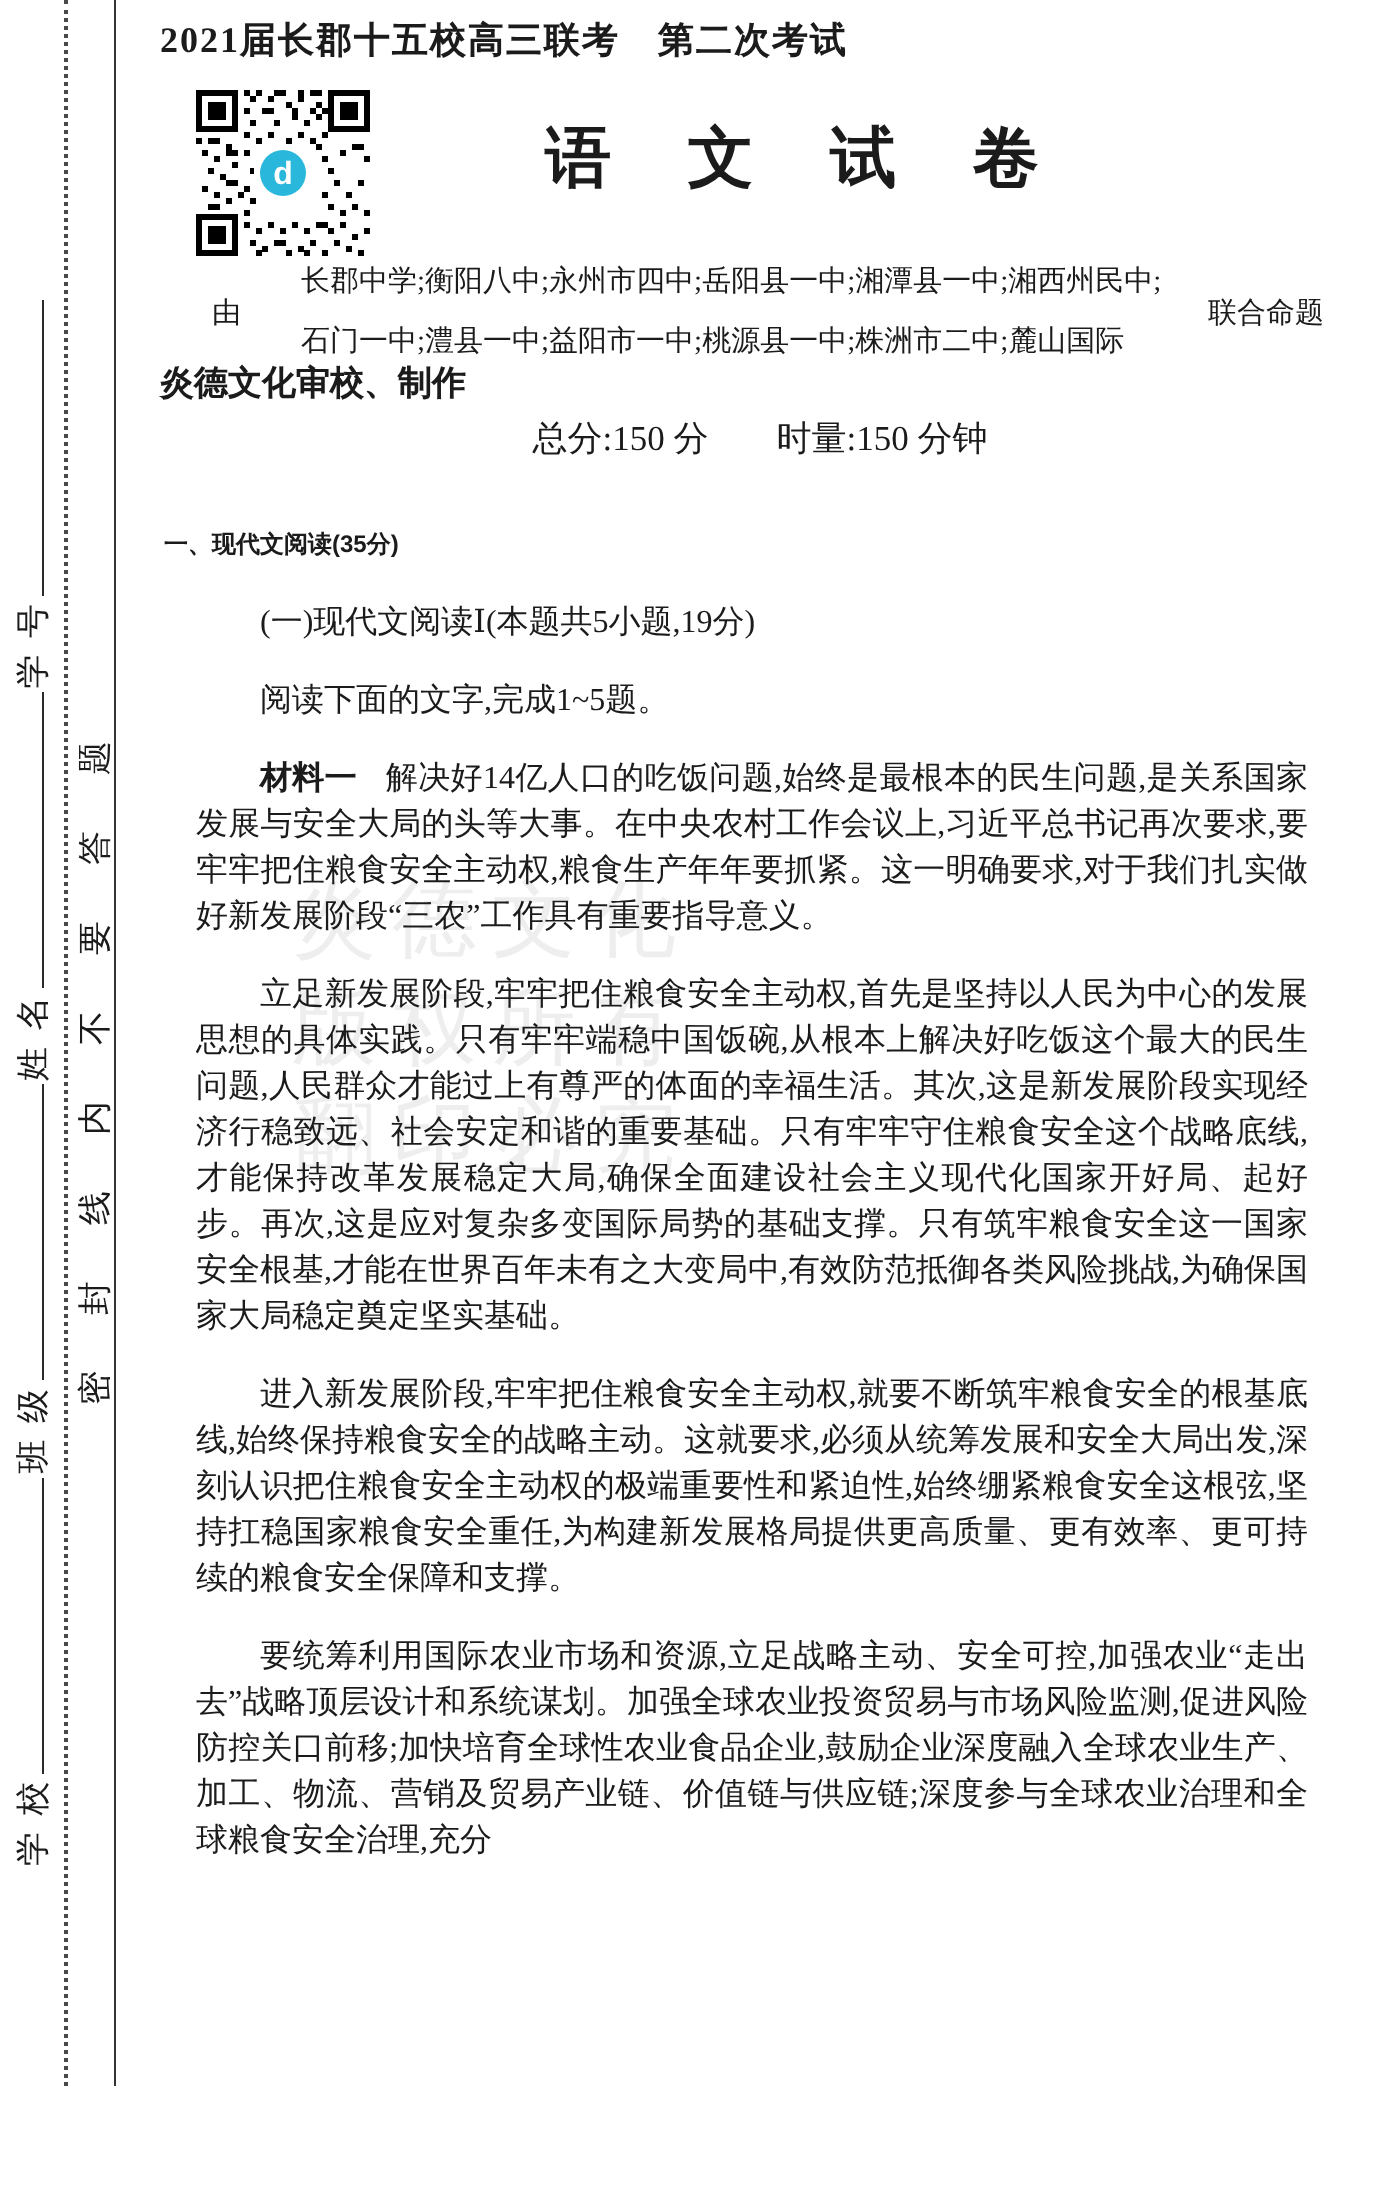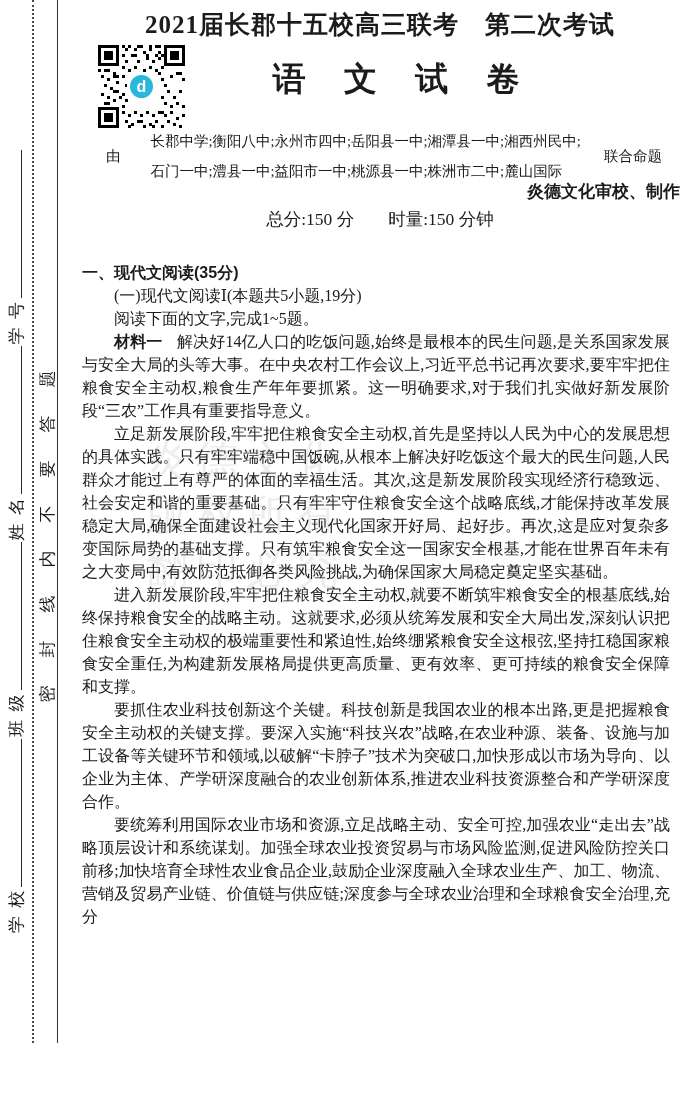--- a/index.html
+++ b/index.html
@@ -13,42 +13,42 @@
               vertical-align:baseline;margin:0 2px;}
   .seal-warning{left:36px;top:1045px;width:1045px;height:24px;font-size:17px;
                 letter-spacing:28px;text-align:center;}
   .seal-dotted{position:absolute;left:32px;top:0;height:1043px;width:0;
                border-left:2px dotted #4a4a4a;}
   .seal-solid{position:absolute;left:57px;top:0;height:1043px;width:0;
               border-left:1.6px solid #333;}
 
   
   .content{position:absolute;left:80px;width:600px;top:0;}
-  .exam-title{position:absolute;top:8px;left:0;width:100%;text-align:center;
-              font-size:25px;font-weight:bold;letter-spacing:1px;}
+  .exam-title{position:absolute;top:8px;left:0;width:100%;text-align:left;
+              font-size:18px;font-weight:bold;letter-spacing:1px;}
   .subject-title{position:absolute;top:57px;left:16px;width:100%;text-align:center;
                  font-size:33px;font-weight:bold;letter-spacing:15px;text-indent:15px;}
   .qr{position:absolute;left:18px;top:45px;}
   .commission{position:absolute;top:126px;left:26px;right:18px;display:flex;
               align-items:center;font-size:14.5px;}
   .commission .prefix{margin-right:10px;}
   .commission .schools{flex:1;line-height:30px;margin-left:20px;}
   .commission .suffix{}
-  .producer{position:absolute;top:180px;left:0;width:100%;text-align:right;
+  .producer{position:absolute;top:180px;left:0;width:100%;text-align:left;
             font-size:17px;font-weight:bold;
             font-family:"Liberation Sans","DejaVu Sans",sans-serif;}
   .score-line{position:absolute;top:207px;left:0;width:100%;text-align:center;font-size:17.5px;}
   .score-line .gap{display:inline-block;width:34px;}
 
   
   .main{position:absolute;left:82px;top:261px;width:588px;font-size:16px;
         line-height:23px;z-index:2;}
-  .main h3{margin:0;font-size:16px;line-height:23px;font-weight:bold;
+  .main h3{margin:0;font-size:12px;line-height:23px;font-weight:bold;
            font-family:"Liberation Sans","DejaVu Sans",sans-serif;}
-  .main p{margin:0;text-indent:2em;text-align:justify;}
+  .main p{margin:16px;text-indent:2em;text-align:justify;}
   .material-label{font-weight:bold;
                   font-family:"Liberation Sans","DejaVu Sans",sans-serif;margin-right:.9em;}
 
   
   .watermark{position:absolute;left:146px;top:434px;z-index:1;color:rgba(120,120,120,0.13);
              font-size:42px;letter-spacing:8px;line-height:54px;text-align:center;
              pointer-events:none;}
 
   
   .footer{position:absolute;left:80px;width:600px;top:1101px;text-align:left;
@@ -114,17 +114,16 @@
   </div>
 </div>
 
 <div class="main">
   <h3>一、现代文阅读(35分)</h3>
   <p>(一)现代文阅读Ⅰ(本题共5小题,19分)</p>
   <p>阅读下面的文字,完成1~5题。</p>
   <p><span class="material-label">材料一</span><span>解决好14亿人口的吃饭问题,始终是最根本的民生问题,是关系国家发展与安全大局的头等大事。在中央农村工作会议上,习近平总书记再次要求,要牢牢把住粮食安全主动权,粮食生产年年要抓紧。这一明确要求,对于我们扎实做好新发展阶段“三农”工作具有重要指导意义。</span></p>
   <p>立足新发展阶段,牢牢把住粮食安全主动权,首先是坚持以人民为中心的发展思想的具体实践。只有牢牢端稳中国饭碗,从根本上解决好吃饭这个最大的民生问题,人民群众才能过上有尊严的体面的幸福生活。其次,这是新发展阶段实现经济行稳致远、社会安定和谐的重要基础。只有牢牢守住粮食安全这个战略底线,才能保持改革发展稳定大局,确保全面建设社会主义现代化国家开好局、起好步。再次,这是应对复杂多变国际局势的基础支撑。只有筑牢粮食安全这一国家安全根基,才能在世界百年未有之大变局中,有效防范抵御各类风险挑战,为确保国家大局稳定奠定坚实基础。</p>
   <p>进入新发展阶段,牢牢把住粮食安全主动权,就要不断筑牢粮食安全的根基底线,始终保持粮食安全的战略主动。这就要求,必须从统筹发展和安全大局出发,深刻认识把住粮食安全主动权的极端重要性和紧迫性,始终绷紧粮食安全这根弦,坚持扛稳国家粮食安全重任,为构建新发展格局提供更高质量、更有效率、更可持续的粮食安全保障和支撑。</p>
-  <p>要抓住农业科技创新这个关键。科技创新是我国农业的根本出路,更是把握粮食安全主动权的关键支撑。要深入实施“科技兴农”战略,在农业种源、装备、设施与加工设备等关键环节和领域,以破解“卡脖子”技术为突破口,加快形成以市场为导向、以企业为主体、产学研深度融合的农业创新体系,推进农业科技资源整合和产学研深度合作。</p>
   <p>要统筹利用国际农业市场和资源,立足战略主动、安全可控,加强农业“走出去”战略顶层设计和系统谋划。加强全球农业投资贸易与市场风险监测,促进风险防控关口前移;加快培育全球性农业食品企业,鼓励企业深度融入全球农业生产、加工、物流、营销及贸易产业链、价值链与供应链;深度参与全球农业治理和全球粮食安全治理,充分</p>
 </div>
 
 <div class="footer">2021届十五校联考第二次考试语文　第1页(共10页)</div>
 
 </body></html>

